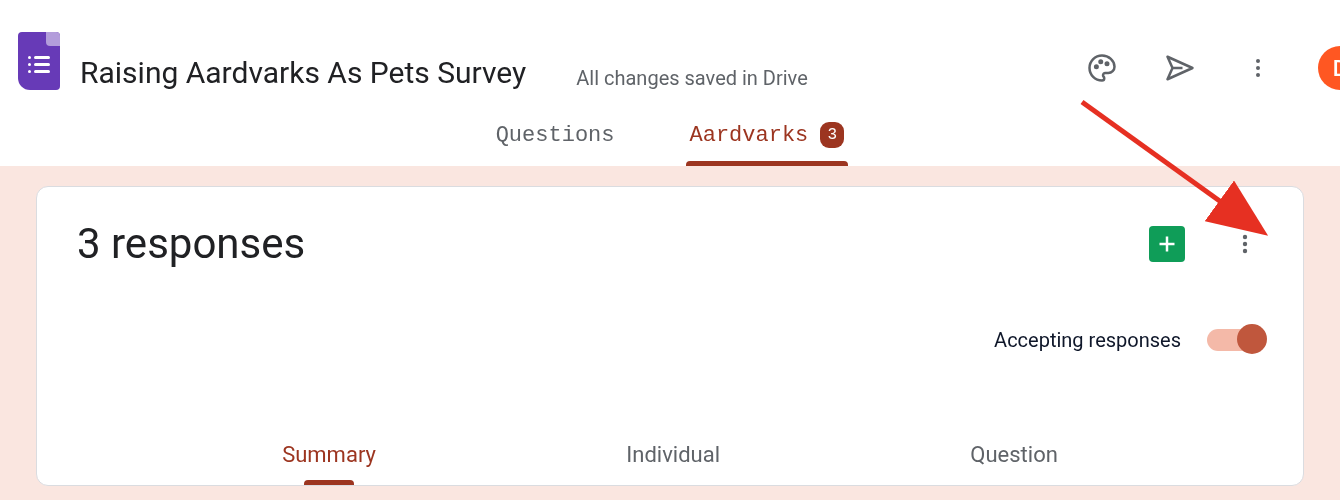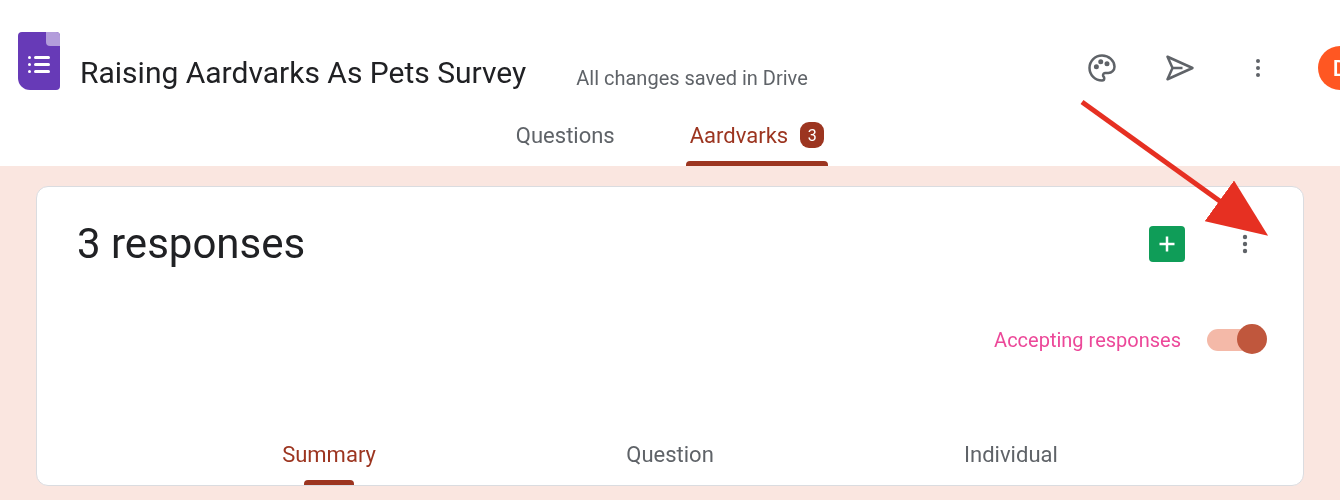--- a/index.html
+++ b/index.html
@@ -100,20 +100,21 @@
       font-weight: 500;
       margin-right: -22px;
       flex-shrink: 0;
     }
     .main-tabs {
       display: flex;
       justify-content: center;
       gap: 67px;
       padding-bottom: 0;
       position: relative;
+      font-family: Liberation Mono, monospace;
     }
     .main-tab {
       font-size: 22px;
       color: #5f6368;
       padding: 12px 4px 18px;
       cursor: pointer;
       display: flex;
       align-items: center;
       gap: 12px;
       position: relative;
@@ -183,21 +184,21 @@
     }
     .accepting-row {
       display: flex;
       align-items: center;
       justify-content: flex-end;
       gap: 26px;
       margin-top: 60px;
     }
     .accepting-label {
       font-size: 20px;
-      color: #ec4899;
+      color: #0f172a;
     }
     .toggle {
       width: 56px;
       height: 22px;
       background: #f4b9a8;
       border-radius: 11px;
       position: relative;
       cursor: pointer;
     }
     .toggle::after {
@@ -318,22 +319,22 @@
           </svg>
         </div>
       </div>
     </div>
     <div class="accepting-row">
       <span class="accepting-label">Accepting responses</span>
       <div class="toggle"></div>
     </div>
     <div class="sub-tabs">
       <div class="sub-tab active">Summary</div>
+      <div class="sub-tab">Individual</div>
       <div class="sub-tab">Question</div>
-      <div class="sub-tab">Individual</div>
     </div>
   </div>
 </div>
 
 <svg class="arrow-annotation" width="220" height="170" viewBox="0 0 220 170">
   <defs>
     <marker id="arrowhead" markerWidth="12" markerHeight="10" refX="10" refY="5" orient="auto">
       <polygon points="0 0, 12 5, 0 10" fill="#e63022"></polygon>
     </marker>
   </defs>

